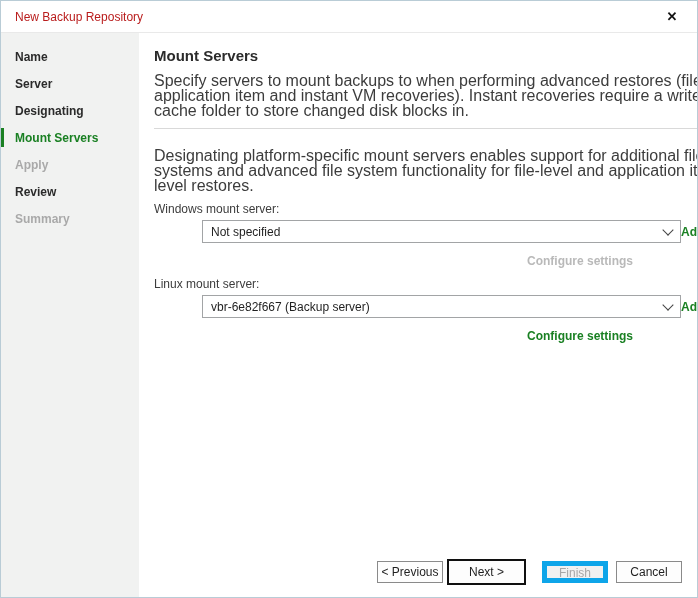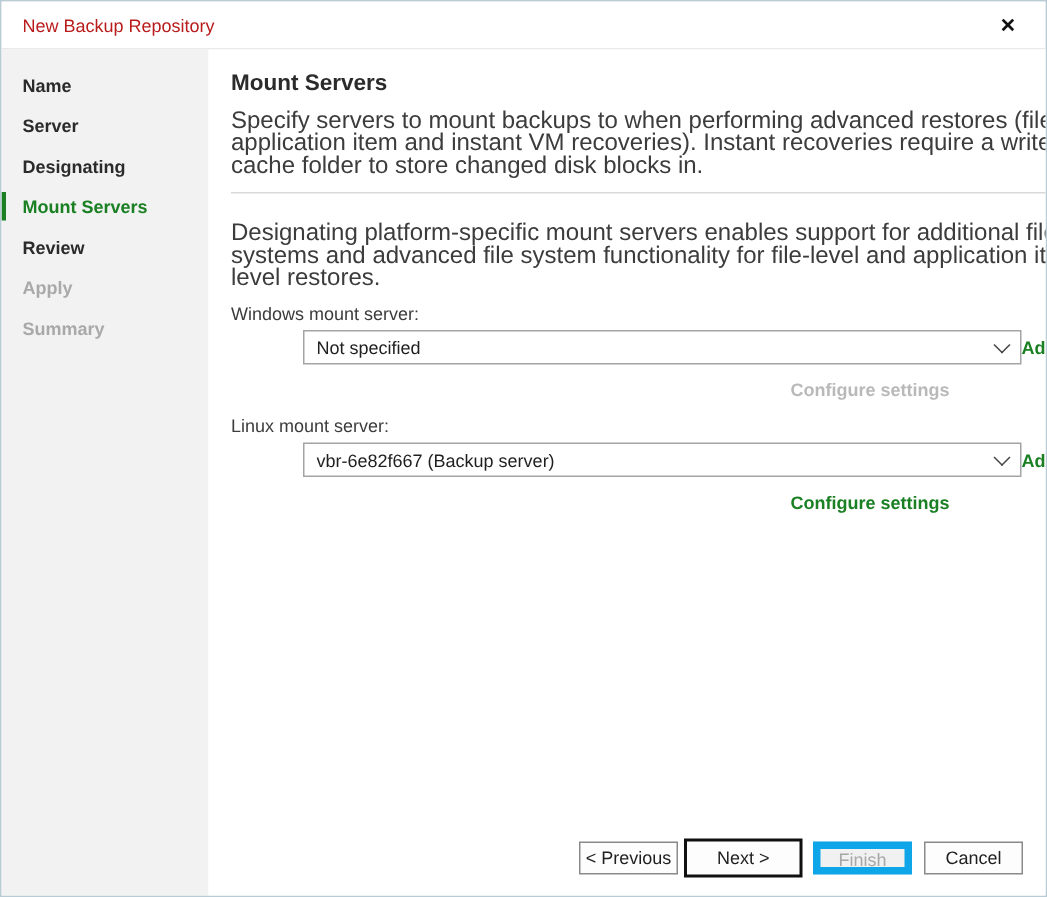--- a/index.html
+++ b/index.html
@@ -85,21 +85,21 @@
   .btn {
     height: 22px; width: 66px;
     background: #fdfdfd; border: 1px solid #8a8a8a;
     font-family: "Liberation Sans", sans-serif;
     font-size: 12px; color: #1f1f1f;
     cursor: pointer;
   }
   .btn.next {
     width: 79px; height: 26px;
     border: 2px solid #101010;
-    margin-left: 4px; margin-right: 7px;
+    margin-left: 4px; margin-right: 16px;
     font-weight: normal;
   }
   .btn.finish {
     background: #f1f1f1; border: 5px solid #0ea5e9;
     color: #a8a8a8; cursor: default; margin-right: 8px;
   }
 </style>
 </head>
 <body>
 
@@ -110,22 +110,22 @@
     <span class="close">✕</span>
   </div>
 
   <div class="body">
 
     <div class="sidebar">
       <div class="side-item">Name</div>
       <div class="side-item">Server</div>
       <div class="side-item">Designating</div>
       <div class="side-item active">Mount Servers</div>
+      <div class="side-item disabled">Apply</div>
       <div class="side-item">Review</div>
-      <div class="side-item disabled">Apply</div>
       <div class="side-item disabled">Summary</div>
     </div>
 
     <div class="main">
       <div class="heading">Mount Servers</div>
       <div class="para">Specify servers to mount backups to when performing advanced restores (file, application item and instant VM recoveries). Instant recoveries require a write cache folder to store changed disk blocks in.</div>
       <hr class="divider">
       <div class="para second">Designating platform-specific mount servers enables support for additional file systems and advanced file system functionality for file-level and application item-level restores.</div>
 
       <div class="field-label">Windows mount server:</div>

